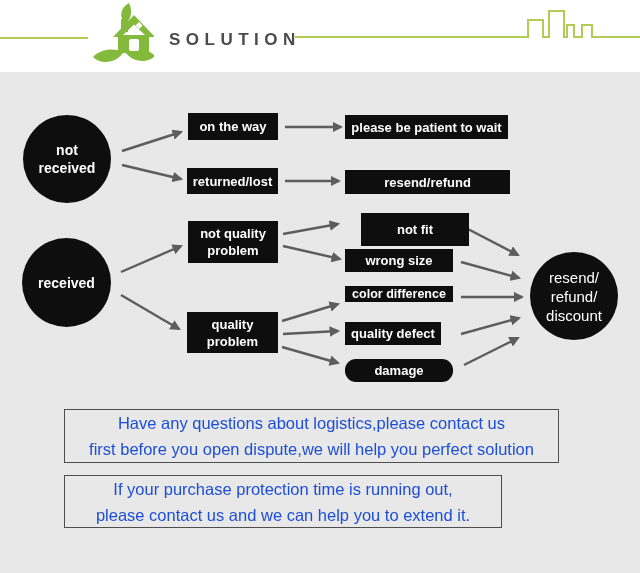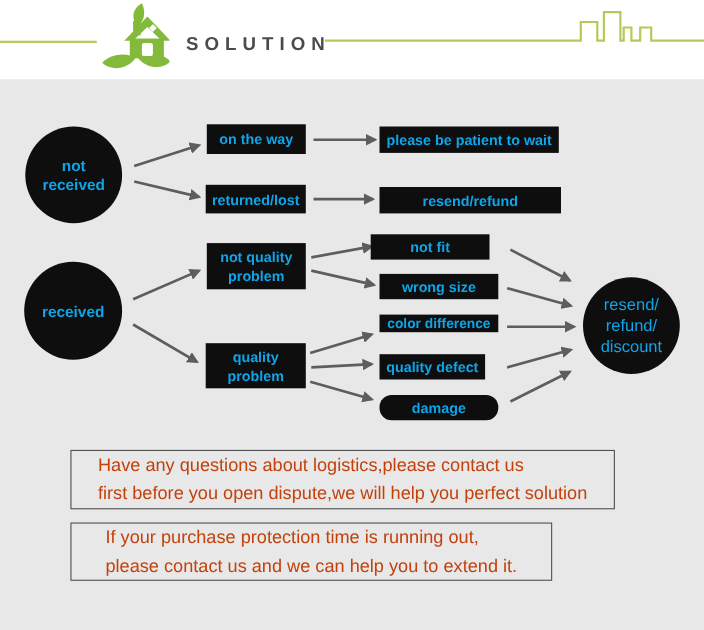--- a/index.html
+++ b/index.html
@@ -12,29 +12,29 @@
   .logo{position:absolute;left:92px;top:2px;width:62px;height:62px;}
   .brand-title{position:absolute;left:169px;top:30px;font-size:17px;font-weight:bold;
                letter-spacing:5.5px;color:#4b4b4b;white-space:nowrap;}
   .skyline{position:absolute;left:295px;top:8px;}
 
   
   .panel{position:absolute;left:0;top:72px;width:640px;height:501px;background:#e8e8e8;}
   .arrows{position:absolute;left:0;top:0;width:640px;height:573px;pointer-events:none;}
 
   .node{position:absolute;display:flex;align-items:center;justify-content:center;
-        background:#0e0e0e;color:#0ea5e9;text-align:center;white-space:pre-line;}
+        background:#0e0e0e;color:#ffffff;text-align:center;white-space:pre-line;}
   .crc{border-radius:50%;font-size:14px;font-weight:bold;line-height:18px;}
   .box{font-size:13px;font-weight:bold;line-height:17px;}
   .nowrap{white-space:nowrap;}
   .crc.outcome{font-weight:normal;font-size:15px;line-height:19px;}
 
   .note{position:absolute;box-sizing:border-box;border:1.5px solid #4f4f4f;
-        display:flex;align-items:center;justify-content:center;
-        white-space:pre-line;font-size:16.5px;line-height:26px;color:#c2410c;}
+        display:flex;align-items:center;justify-content:center;text-align:center;
+        white-space:pre-line;font-size:16.5px;line-height:26px;color:#1d4ed8;}
 </style>
 </head>
 <body>
 
 <div class="page">
 
   <div class="header">
     <div class="hrule-left"></div>
 
     <div class="logo">
@@ -96,21 +96,21 @@
 
   <div class="node box nowrap" style="left:188px;top:113px;width:90px;height:27px;">on the way</div>
   <div class="node box nowrap" style="left:187px;top:168px;width:91px;height:26px;">returned/lost</div>
   <div class="node box" style="left:188px;top:221px;width:90px;height:42px;">not quality
 problem</div>
   <div class="node box" style="left:187px;top:312px;width:91px;height:41px;">quality
 problem</div>
 
   <div class="node box nowrap" style="left:345px;top:115px;width:163px;height:24px;">please be patient to wait</div>
   <div class="node box nowrap" style="left:345px;top:170px;width:165px;height:24px;">resend/refund</div>
-  <div class="node box nowrap" style="left:337px;top:213px;width:108px;height:23px;">not fit</div>
+  <div class="node box nowrap" style="left:361px;top:213px;width:108px;height:33px;">not fit</div>
   <div class="node box nowrap" style="left:345px;top:249px;width:108px;height:23px;">wrong size</div>
   <div class="node box nowrap" style="left:345px;top:286px;width:108px;height:16px;font-size:12.5px;">color difference</div>
   <div class="node box nowrap" style="left:345px;top:322px;width:96px;height:23px;">quality defect</div>
   <div class="node box nowrap" style="left:345px;top:359px;width:108px;height:23px;border-radius:11px;">damage</div>
 
   <div class="note" style="left:64px;top:409px;width:495px;height:54px;">Have any questions about logistics,please contact us
 first before you open dispute,we will help you perfect solution</div>
   <div class="note" style="left:64px;top:475px;width:438px;height:53px;">If your purchase protection time is running out,
 please contact us and we can help you to extend it.</div>
 

